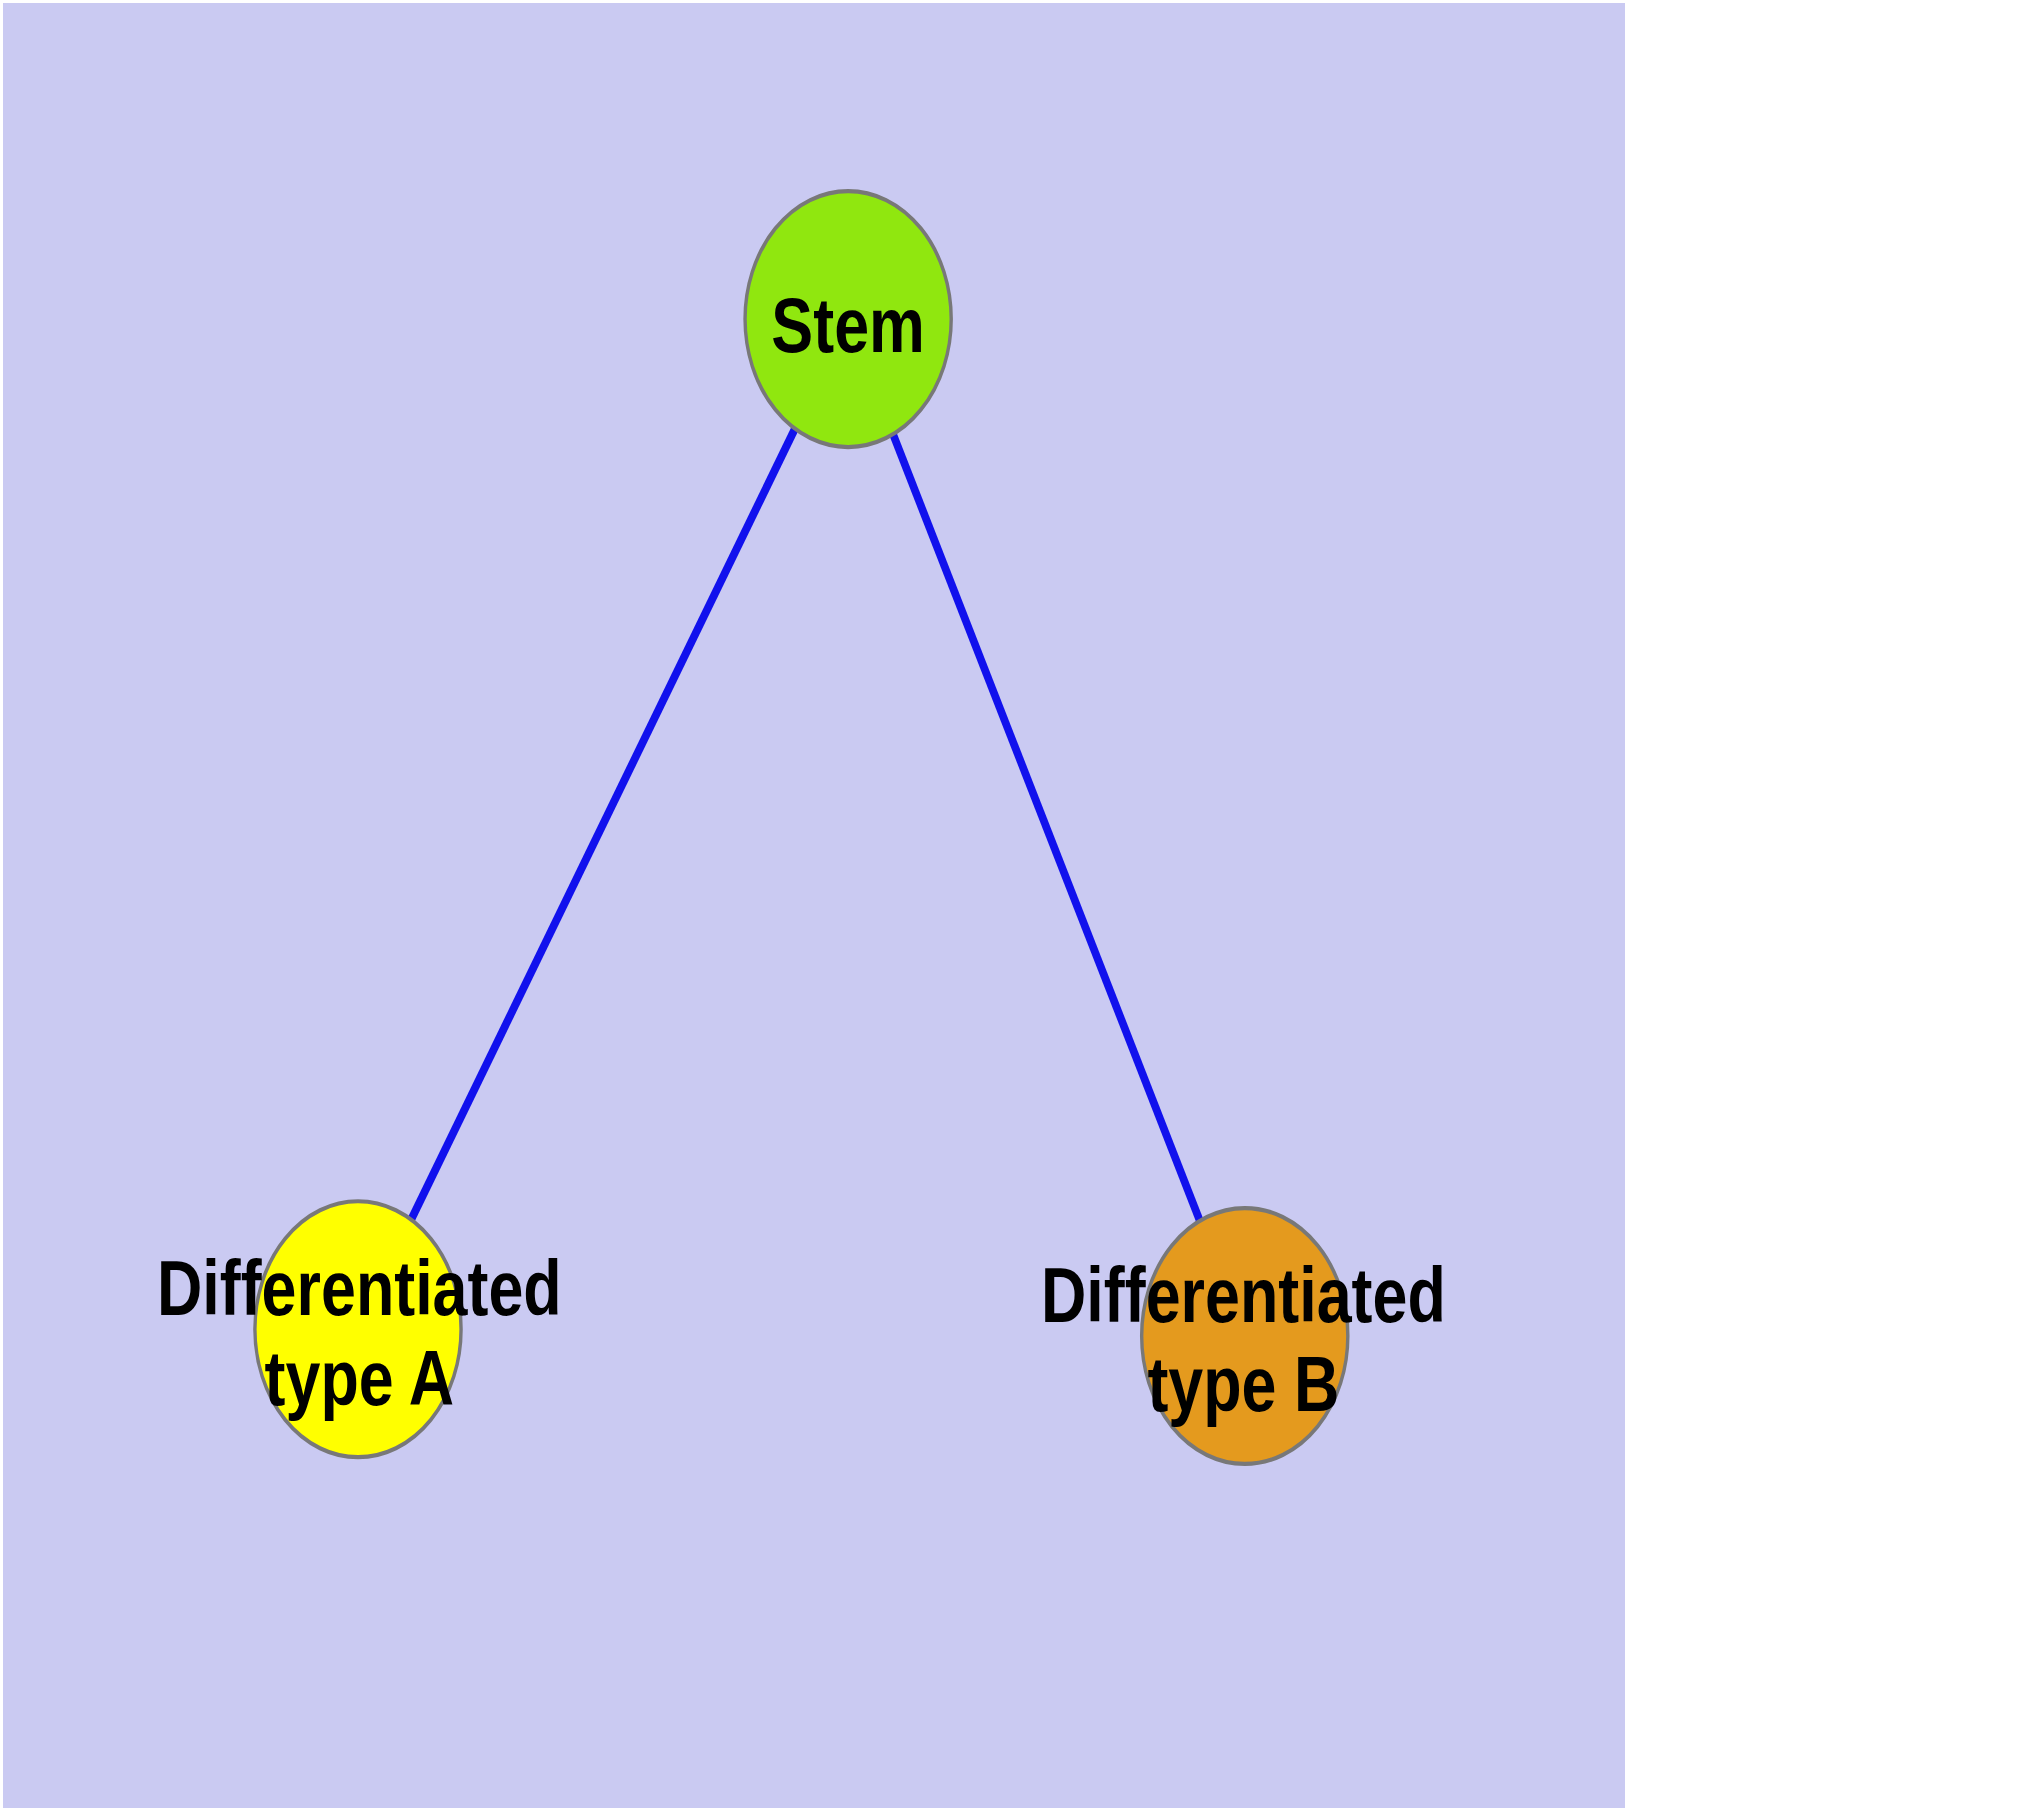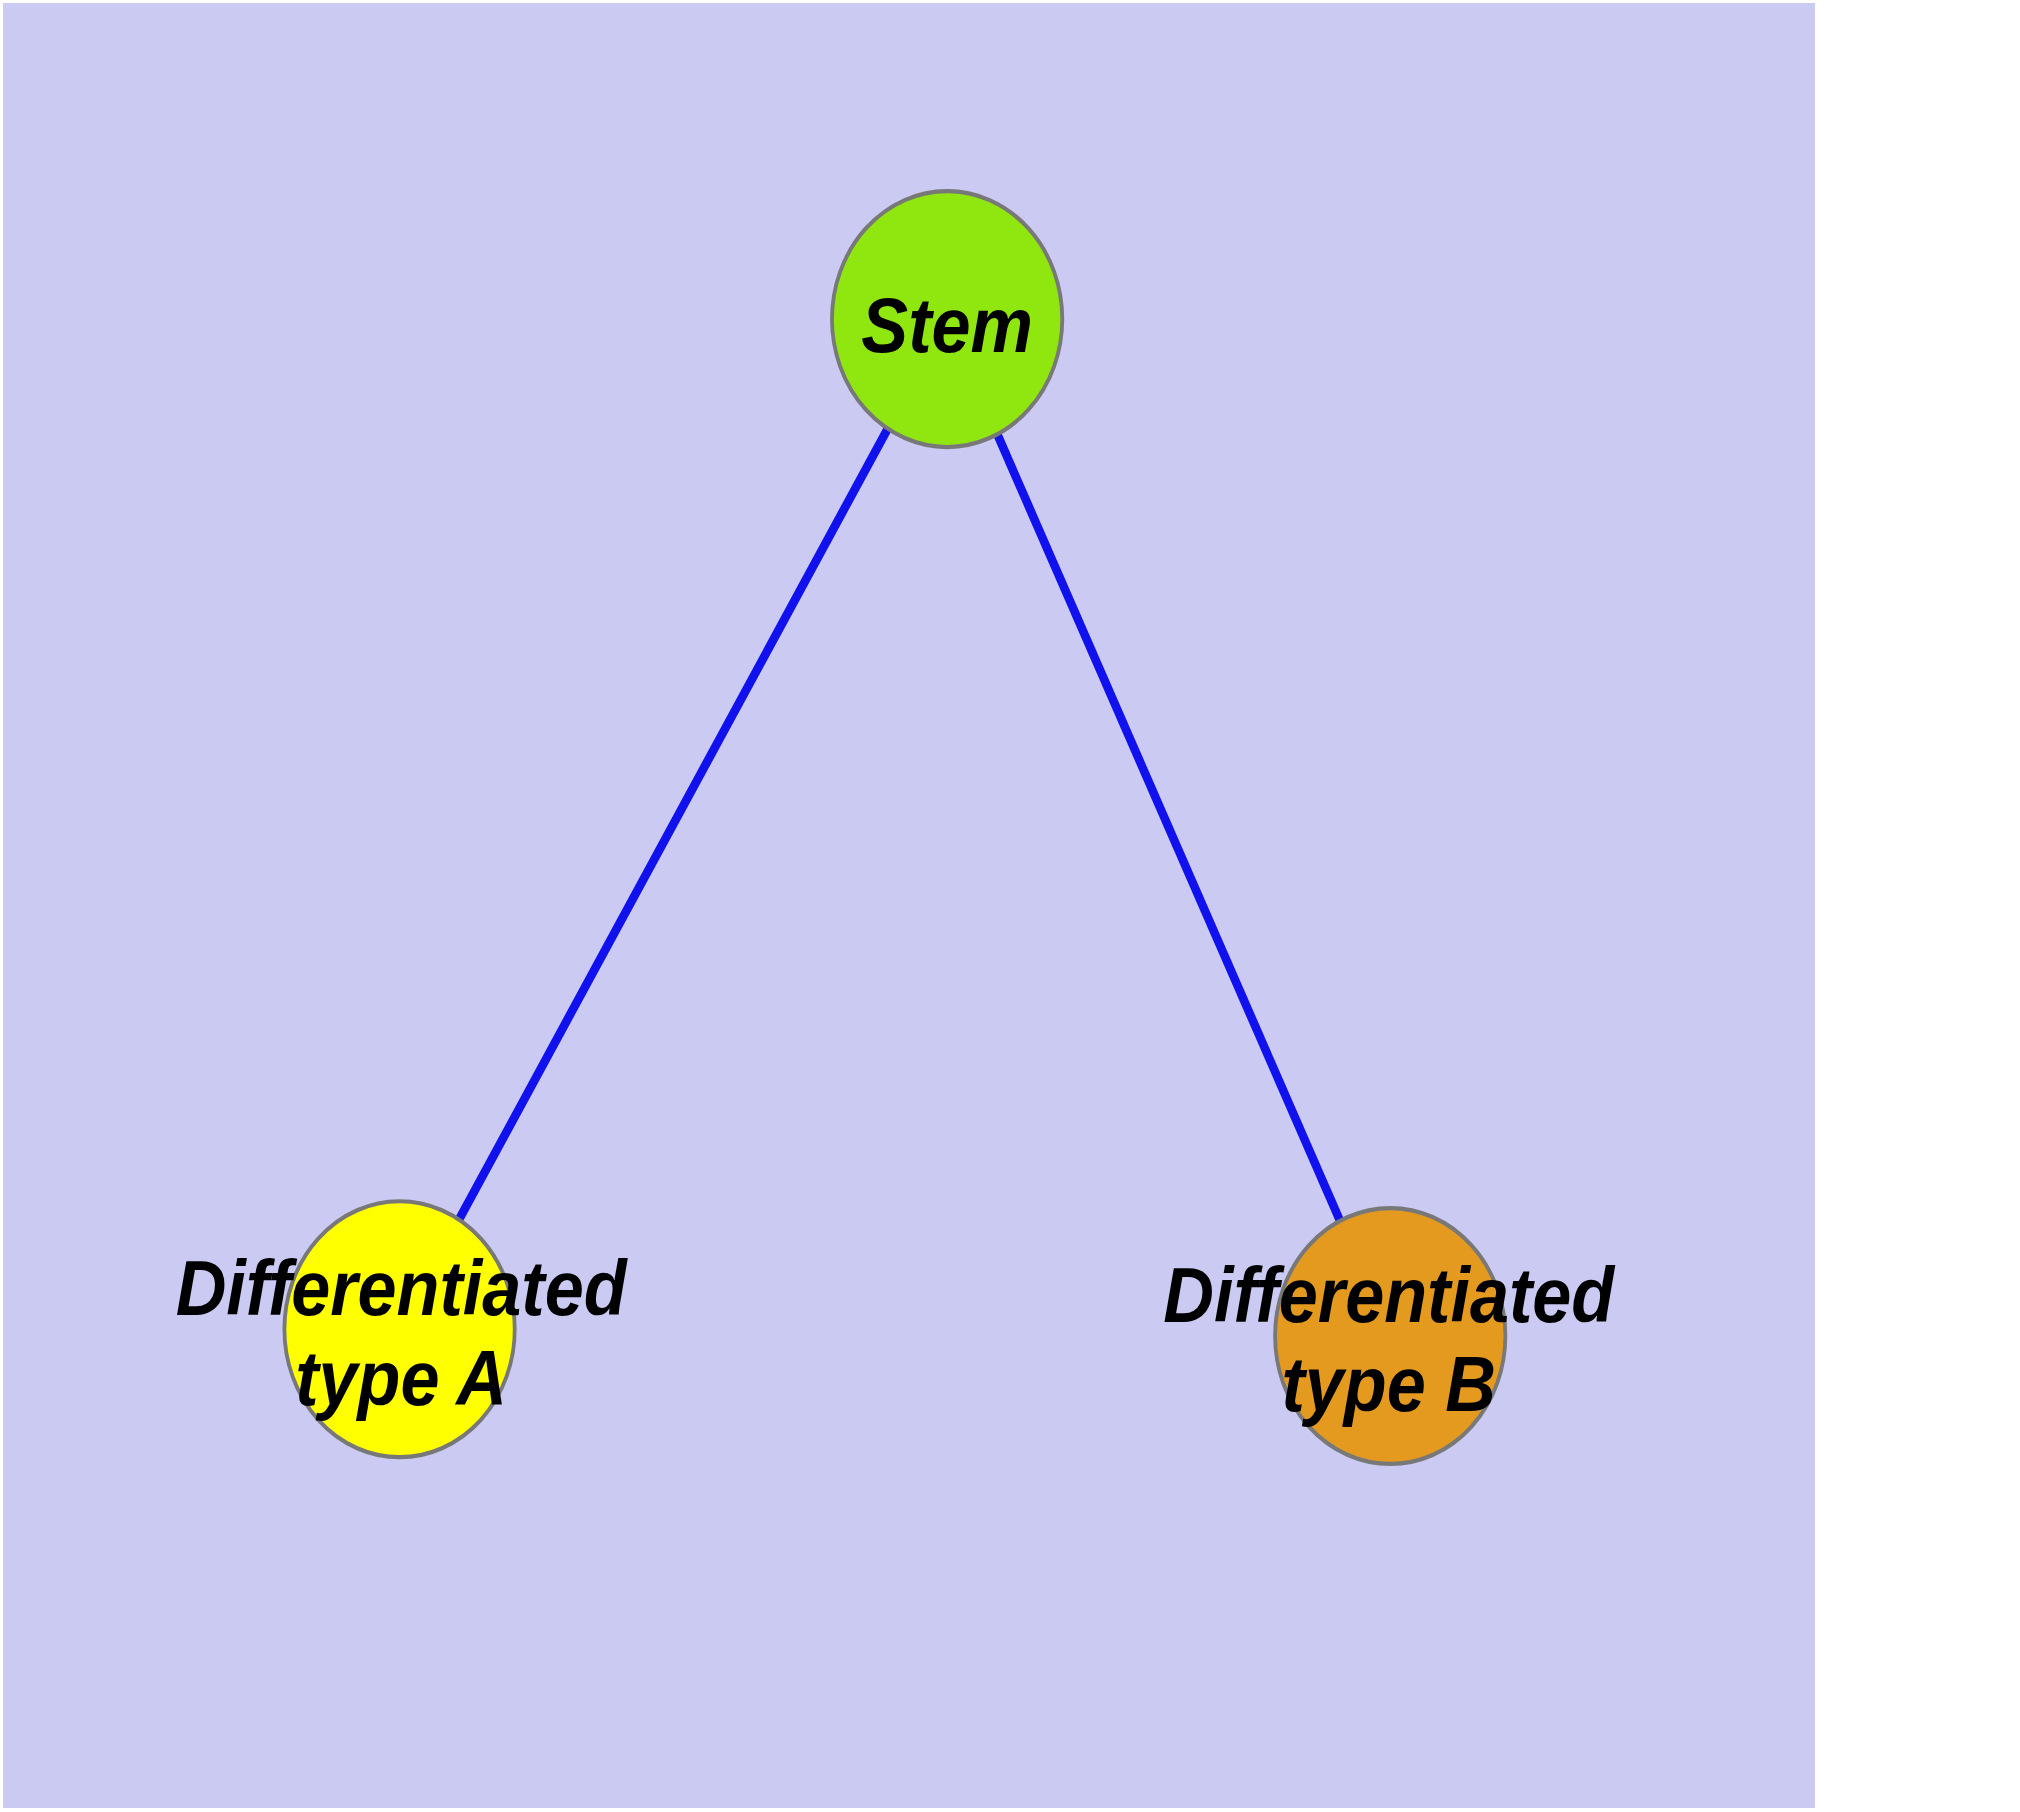--- a/index.html
+++ b/index.html
@@ -8,23 +8,22 @@
     background: #ffffff;
     width: 2021px;
     height: 1812px;
     overflow: hidden;
     font-family: "Liberation Sans", sans-serif;
   }
   .canvas-wrap {
     position: absolute;
     left: 3.4px;
     top: 3.4px;
-    width: 1812px;
+    width: 1622px;
     height: 1805px;
-    font-style: italic;
   }
   svg {
     display: block;
     width: 100%;
     height: 100%;
   }
   .node-circle {
     stroke: #787878;
     stroke-width: 5px;
   }

